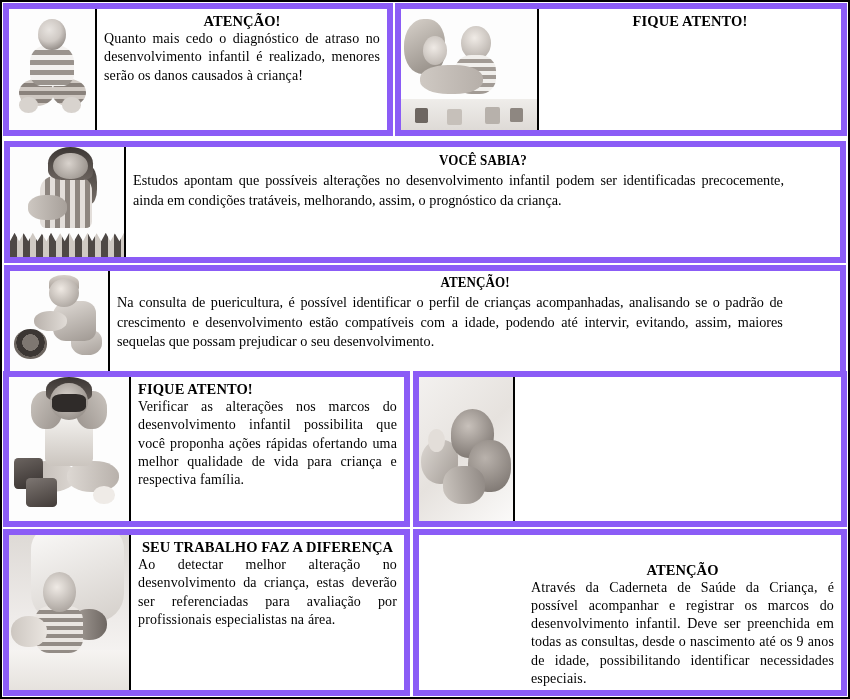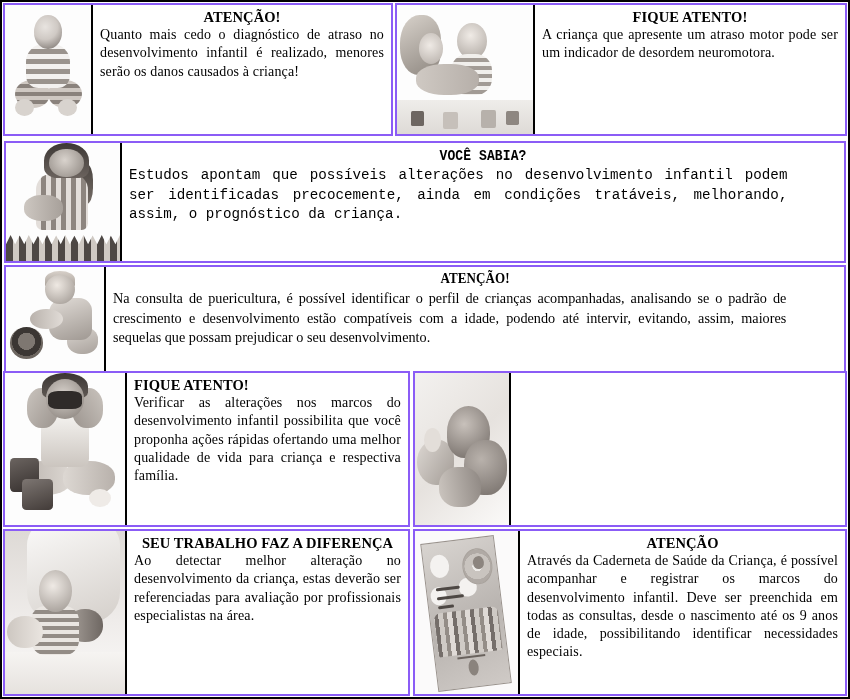--- a/index.html
+++ b/index.html
@@ -21,21 +21,21 @@
   .row{display:flex;box-sizing:border-box;width:100%;}
   .row.r1{height:137px;}
   .row.r2{height:125px;}
   .row.r3{height:106px;}
   .row.r4{height:158px;}
   .row.r5{height:139px;border-radius:8px;}
 
   
   .card{
     display:flex;box-sizing:border-box;
-    border:2px solid #8b5cf6;
+    border:6px solid #8b5cf6;
     background:#fff;
     overflow:hidden;
   }
 
   .pic{
     box-sizing:border-box;
     border-right:2px solid #000;
     background:#fff;
     flex:0 0 auto;
     position:relative;
@@ -207,27 +207,26 @@
           <div class="blob bbody"></div>
           <div class="blob marm"></div>
           <div class="blob blk1"></div>
             <div class="blob blk2"></div>
           <div class="blob blk3"></div>
             <div class="blob blk4"></div>
         </div>
       </div>
       <div class="txt">
         <div class="hd">FIQUE ATENTO!</div>
-        <div class="bd">A criança que apresente um atraso motor pode ser um indicador de desordem neuromotora.</div>
       </div>
     </div>
   </div>
 
   <div class="row r2">
-    <div class="card fb" style="width:842px;height:122px;margin:2px 1px 0 2px;font-family:Liberation Mono, monospace;">
+    <div class="card fb" style="width:842px;height:122px;margin:2px 1px 0 2px;">
       <div class="pic p3" style="width:116px;">
         <div class="ph">
           <div class="bgw"></div>
           <div class="blob braid"></div>
           <div class="blob body"></div>
           <div class="blob hair"></div>
           <div class="blob head"></div>
           <div class="blob arm"></div>
           <div class="tower"></div>
           <div class="ground"></div>
@@ -313,21 +312,21 @@
           <div class="blob head"></div>
           <div class="blob armL"></div>
         </div>
       </div>
       <div class="txt">
         <div class="hd">SEU TRABALHO FAZ A DIFERENÇA</div>
         <div class="bd">Ao detectar melhor alteração no desenvolvimento da criança, estas deverão ser referenciadas para avaliação por profissionais especialistas na área.</div>
       </div>
     </div>
 
-    <div class="card fa" style="width:434px;height:167px;margin:1px 1px 0 0;">
+    <div class="card fa" style="width:434px;height:167px;margin:1px 1px 0 0;align-items:flex-end;">
       <div class="pic p8" style="width:105px;">
         <div class="ph">
           <div class="book">
             <div class="cw1"></div>
               <div class="cw2"></div>
               <div class="cw3"></div>
             <div class="disc"></div>
               <div class="discc"></div>
             <div class="tline t1"></div>
               <div class="tline t2"></div>

